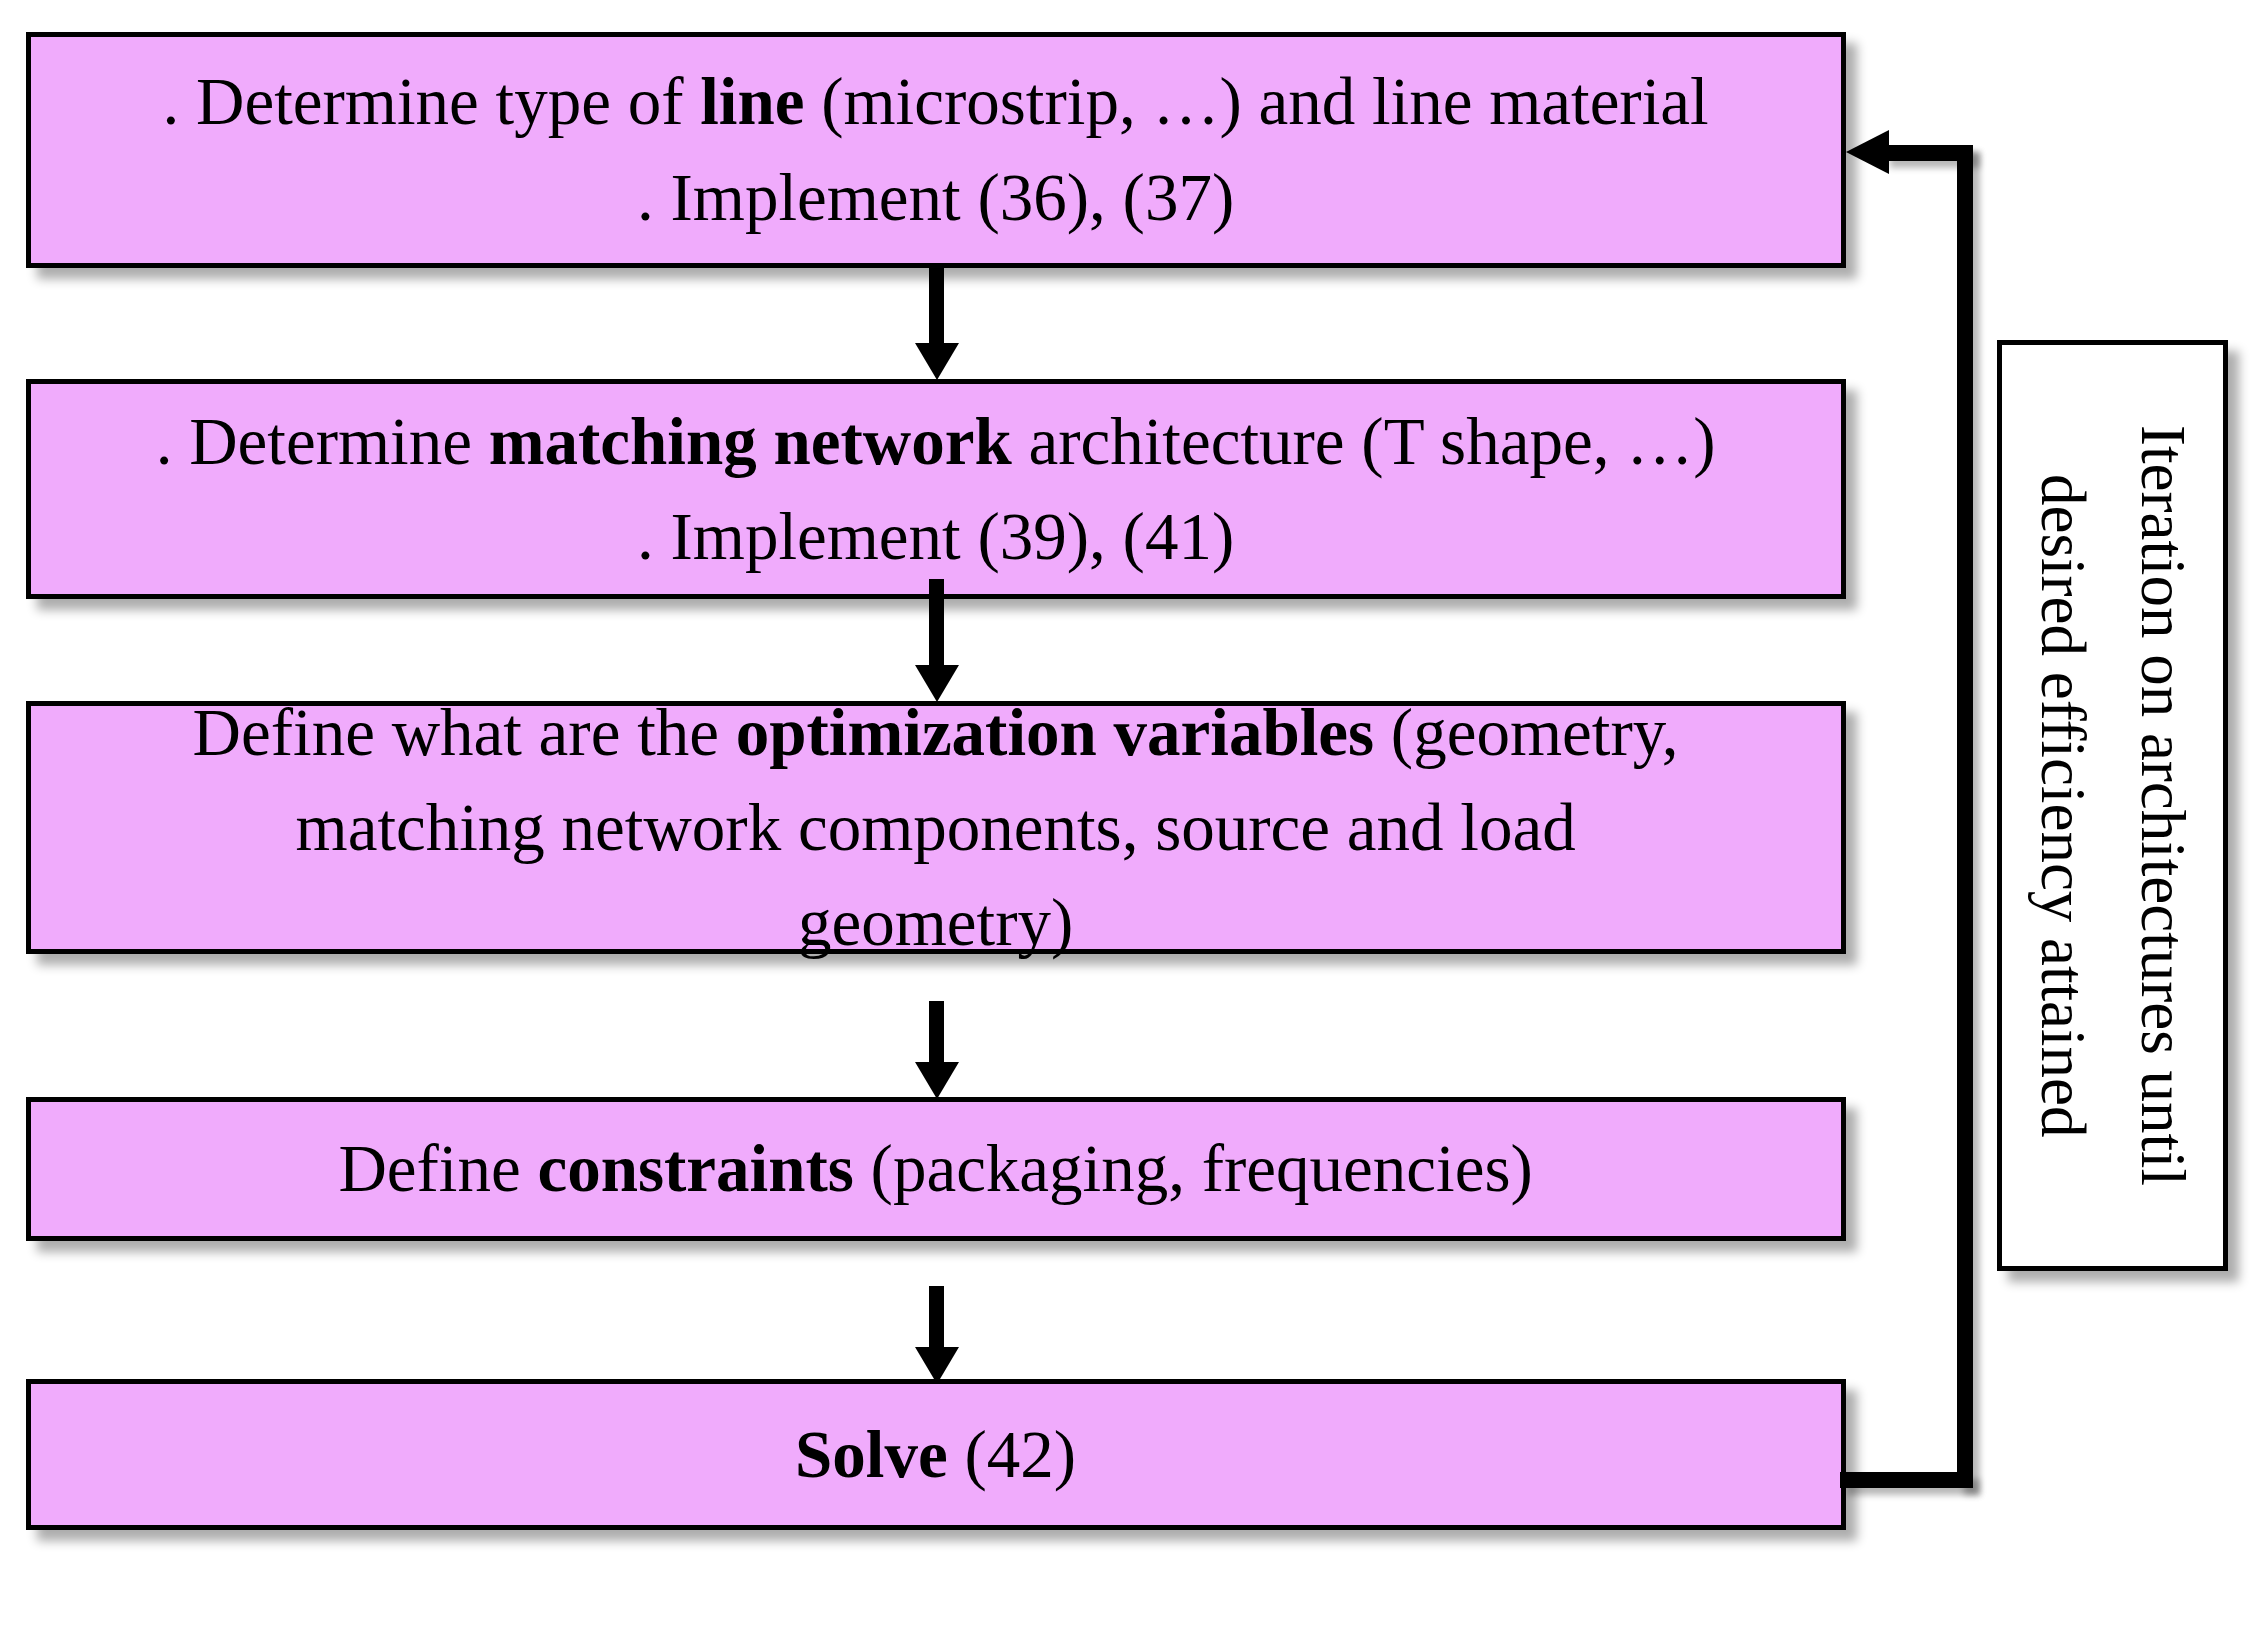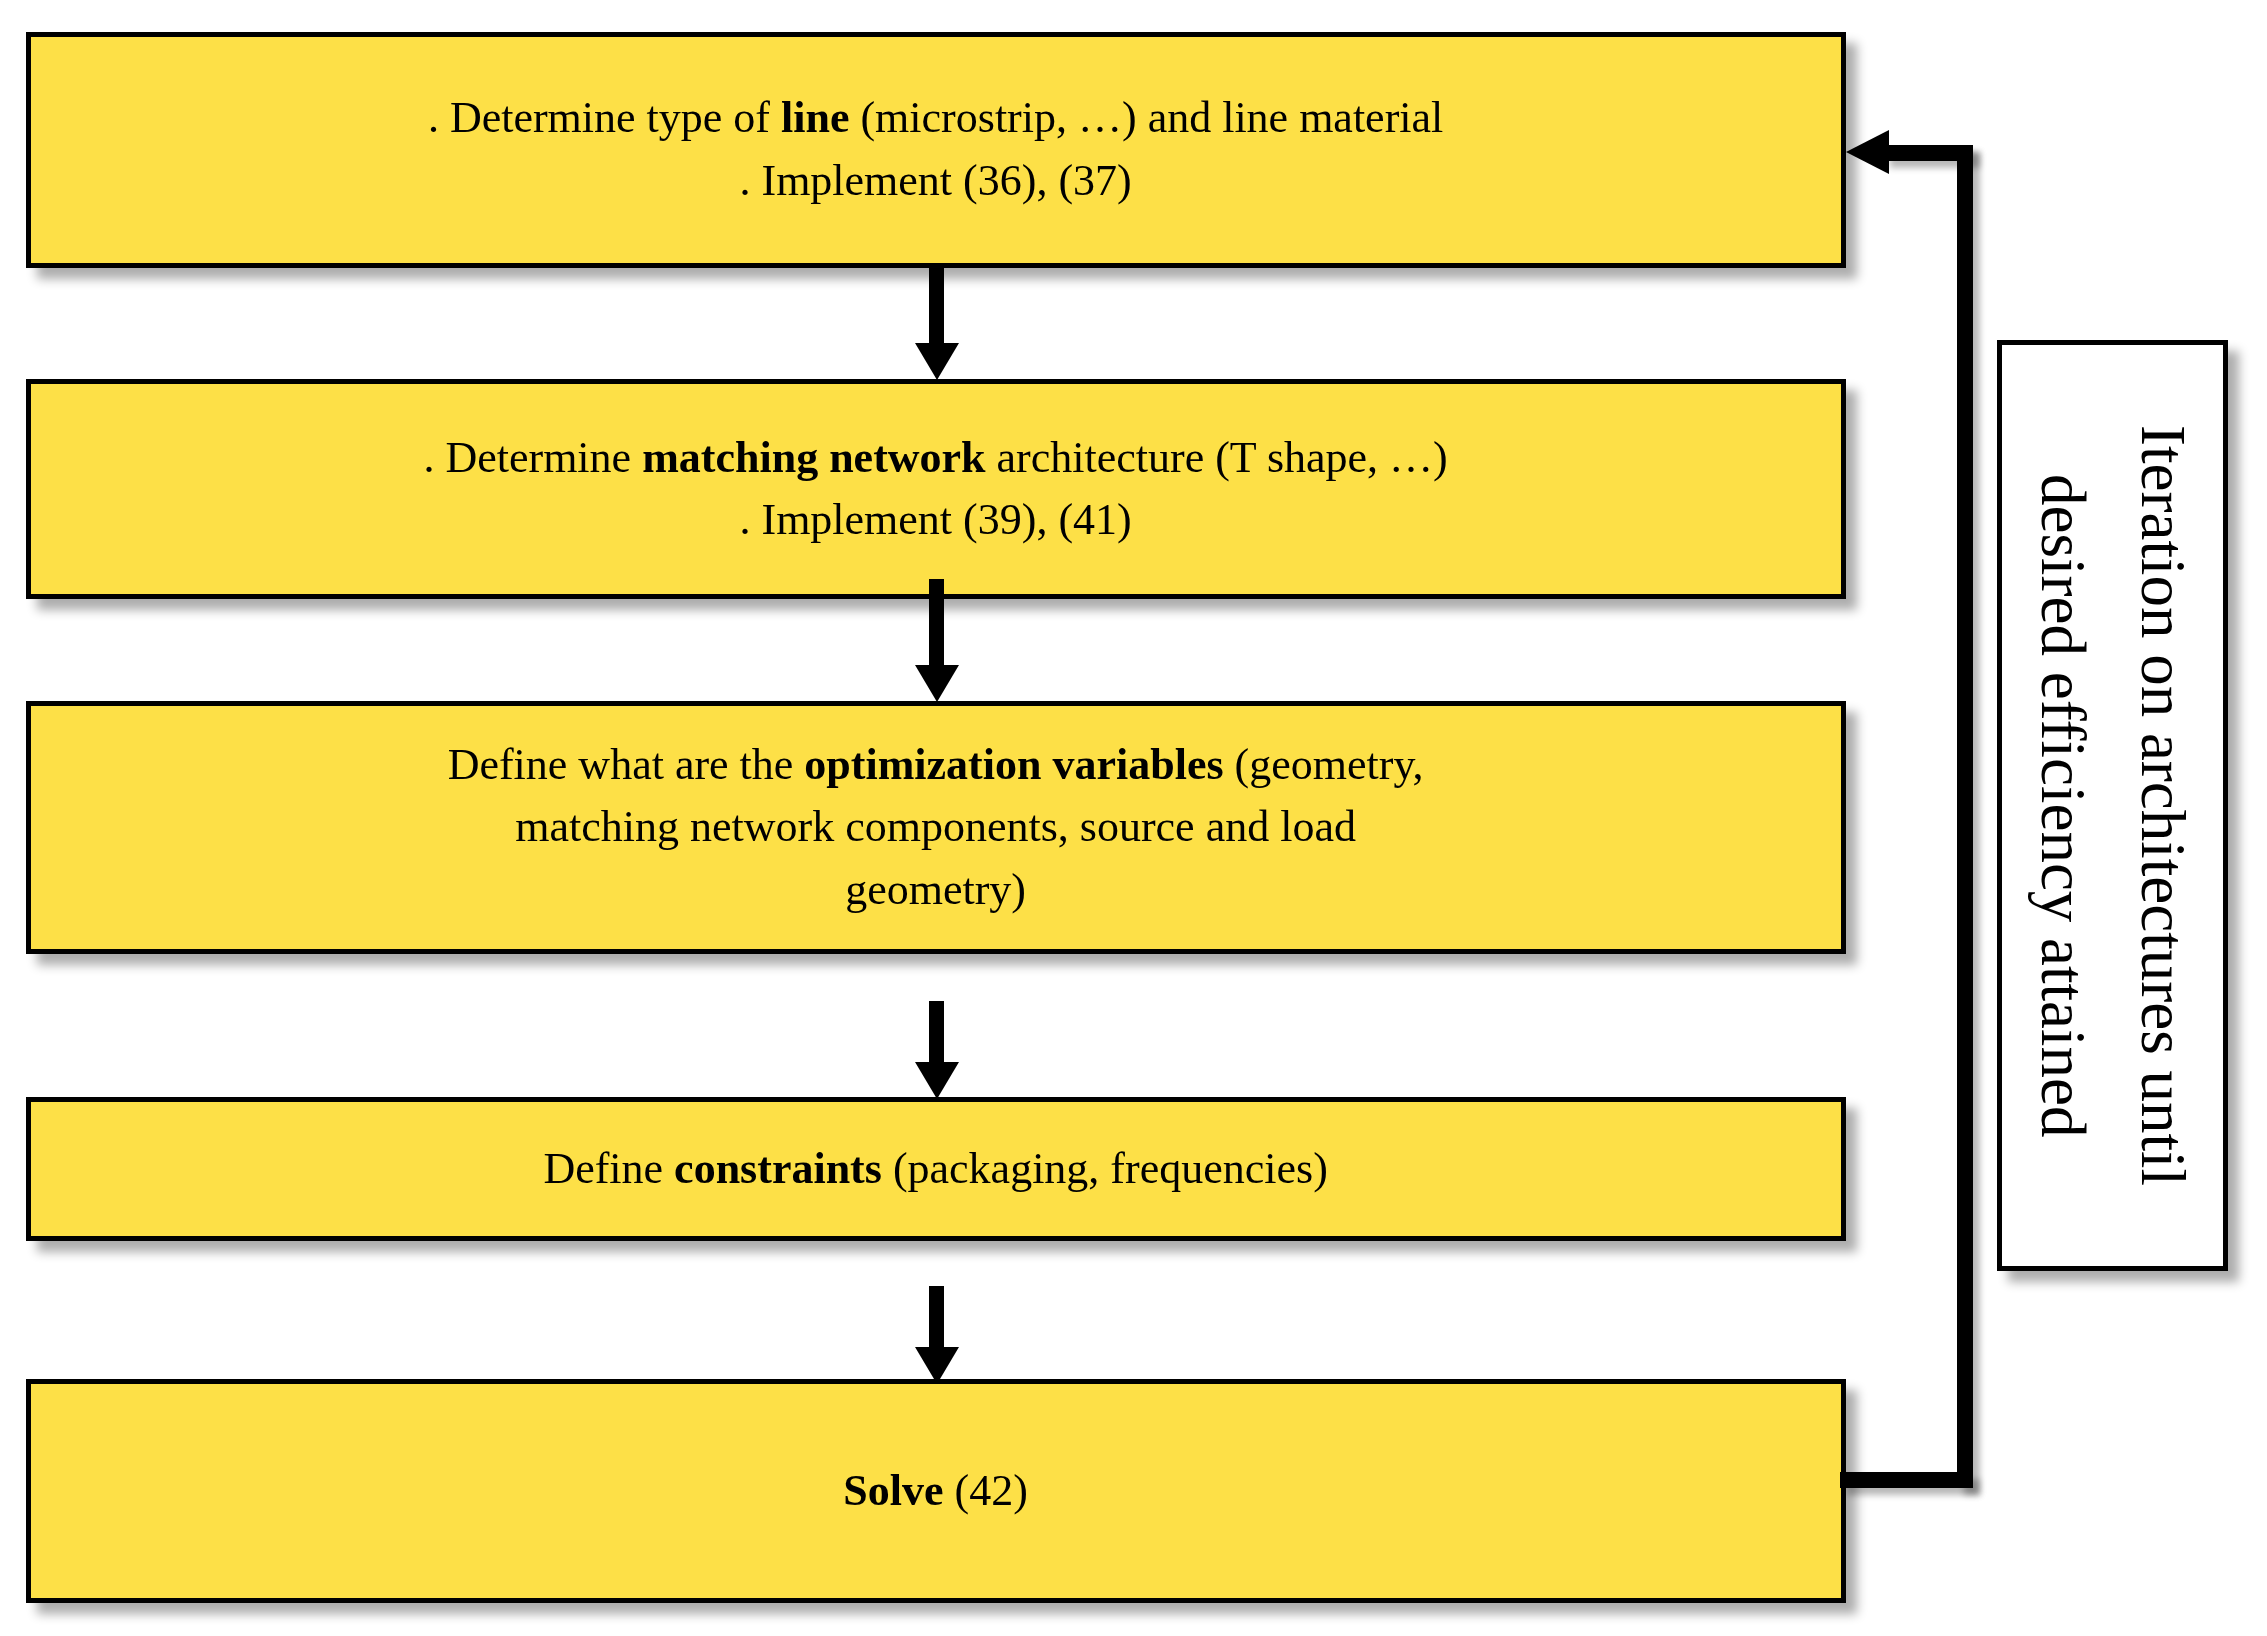--- a/index.html
+++ b/index.html
@@ -17,38 +17,38 @@
     overflow: hidden;
   }
 
   
   .box {
     position: absolute;
     left: 25.6px;
     width: 1820px;
     box-sizing: border-box;
     border: 5.9px solid #000000;
-    background: #fde047;
+    background: #f0abfc;
     box-shadow: 10.8px 10.8px 9.9px rgba(0,0,0,0.32);
     display: flex;
     flex-direction: column;
     justify-content: center;
     align-items: center;
     text-align: center;
-    font-size: 44px;
+    font-size: 67px;
     line-height: 1.42;
     white-space: nowrap;
   }
   .box .b { font-weight: bold; }
 
   #box1 { top: 31.5px;   height: 236px; }
   #box2 { top: 379px;  height: 220px; }
   #box3 { top: 701px;  height: 253px; }
   #box4 { top: 1097px; height: 144px; }
-  #box5 { top: 1379px; height: 224px; }
+  #box5 { top: 1379px; height: 151px; }
 
   
   .arrow {
     position: absolute;
     left: 914px;
     width: 45px;
     display: flex;
     flex-direction: column;
     align-items: center;
   }

